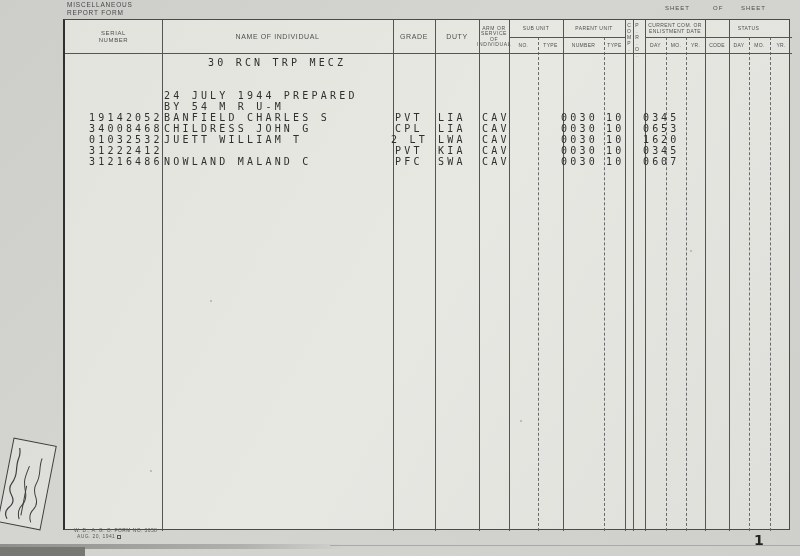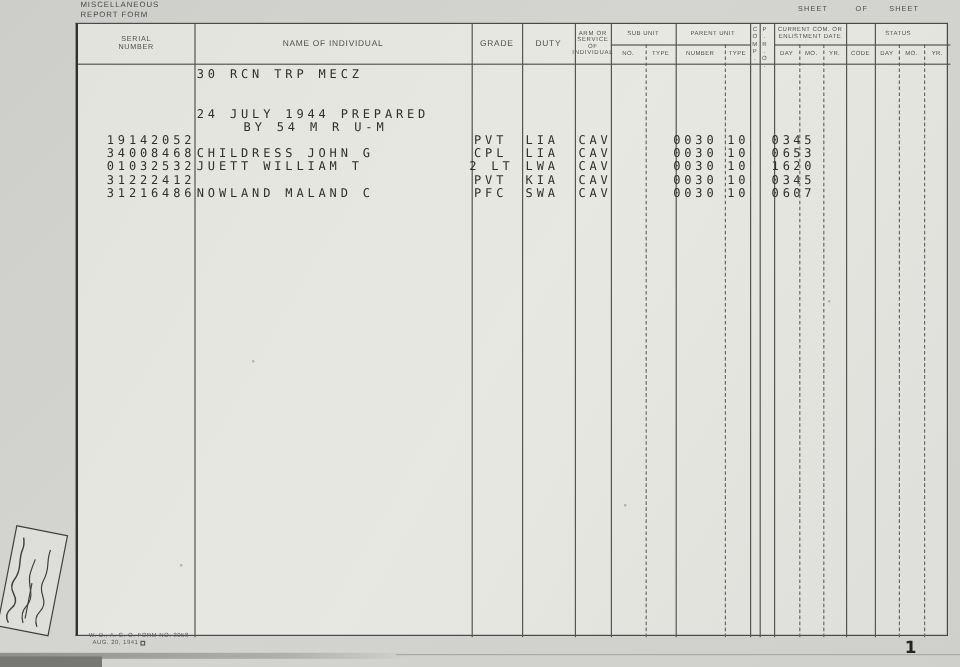--- a/index.html
+++ b/index.html
@@ -138,26 +138,27 @@
   <div class="scell" style="left:580px; width:21px;">DAY</div>
   <div class="scell" style="left:601px; width:20px;">MO.</div>
   <div class="scell" style="left:621px; width:19px;">YR.</div>
 
   <div class="gcell" style="left:640px; width:87px;">STATUS</div>
   <div class="scell" style="left:640px; width:24px;">CODE</div>
   <div class="scell" style="left:664px; width:20px;">DAY</div>
   <div class="scell" style="left:684px; width:21px;">MO.</div>
   <div class="scell" style="left:705px; width:22px;">YR.</div>
 
-  <div class="preamble tw" style="top:37px;">30 RCN TRP MECZ</div>
+  <div class="preamble tw" style="top:37px;padding-left:44px;">30 RCN TRP MECZ</div>
   <div class="preamble tw" style="top:70px;">24 JULY 1944 PREPARED</div>
-  <div class="preamble tw" style="top:81px;margin-left:39px;">BY 54 M R U-M</div>
+  <div class="preamble tw" style="top:81px;">BY 54 M R U-M</div>
 
   <div class="trow" style="top:92px;">
     <span class="c-serial">19142052</span>
+    <span class="c-name">BANFIELD CHARLES S</span>
     <span class="c-grade">PVT</span>
     <span class="c-duty">LIA</span>
     <span class="c-arm">CAV</span>
     <span class="c-pnum">0030</span>
     <span class="c-ptype">10</span>
     <span class="c-da">03</span>
     <span class="c-db">45</span>
   </div>
   <div class="trow" style="top:103px;">
     <span class="c-serial">34008468</span>

